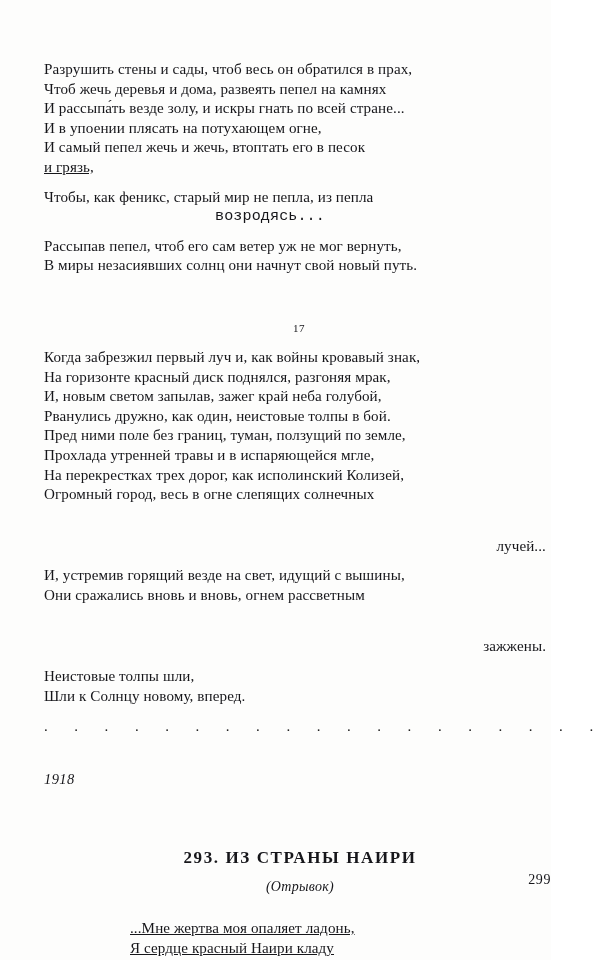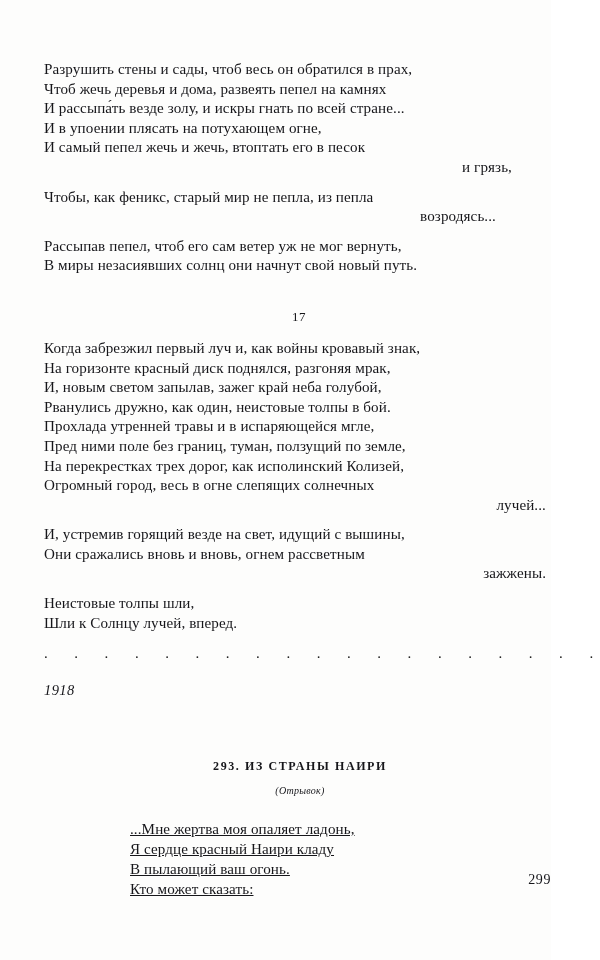--- a/index.html
+++ b/index.html
@@ -31,68 +31,70 @@
   .stanza {
     margin: 0 0 0 0;
   }
   .line {
     font-size: 15.1px;
     line-height: 19.6px;
     white-space: pre;
     letter-spacing: 0.1px;
   }
   .line.indent-right {
-    text-align: right;
     padding-right: 44px;
+    text-decoration: underline;
   }
   .line.indent-right2 {
     text-align: right;
     padding-right: 10px;
+    margin-top: 32px;
   }
   .line.indent-right3 {
-    text-align: right;
+    text-align: center;
     padding-right: 60px;
+    font-family: Liberation Mono, monospace;
   }
   .gap-sm { height: 10px; }
 
   .section-number {
     text-align: center;
-    font-size: 13px;
+    font-size: 11px;
     letter-spacing: 0.4px;
-    margin-top: 33px;
+    margin-top: 46px;
     margin-bottom: 14px;
     padding-right: 2px;
   }
 
   .dotline {
     margin-top: 12px;
     font-size: 15px;
     letter-spacing: 11.4px;
     color: #1b1b1b;
     white-space: pre;
   }
 
   .year {
-    margin-top: 20px;
+    margin-top: 36px;
     font-size: 14.5px;
     font-style: italic;
     letter-spacing: 0.4px;
   }
 
   .poem-title {
     margin-top: 60px;
     text-align: center;
-    font-size: 12px;
+    font-size: 17px;
     font-weight: bold;
     letter-spacing: 1.6px;
   }
   .poem-subtitle {
     margin-top: 11px;
     text-align: center;
-    font-size: 10px;
+    font-size: 14px;
     font-style: italic;
     letter-spacing: 0.3px;
   }
   .excerpt {
     margin-top: 24px;
     padding-left: 86px;
     text-decoration: underline;
   }
   .excerpt .line {
     font-size: 15.1px;
@@ -138,40 +140,40 @@
       <div class="line">В миры незасиявших солнц они начнут свой новый путь.</div>
     </div>
 
     <div class="section-number">17</div>
 
     <div class="stanza">
       <div class="line">Когда забрезжил первый луч и, как войны кровавый знак,</div>
       <div class="line">На горизонте красный диск поднялся, разгоняя мрак,</div>
       <div class="line">И, новым светом запылав, зажег край неба голубой,</div>
       <div class="line">Рванулись дружно, как один, неистовые толпы в бой.</div>
+      <div class="line">Пред ними поле без границ, туман, ползущий по земле,</div>
       <div class="line">Прохлада утренней травы и в испаряющейся мгле,</div>
-      <div class="line">Пред ними поле без границ, туман, ползущий по земле,</div>
       <div class="line">На перекрестках трех дорог, как исполинский Колизей,</div>
       <div class="line">Огромный город, весь в огне слепящих солнечных</div>
       <div class="line indent-right2">лучей...</div>
     </div>
 
     <div class="gap-sm"></div>
 
     <div class="stanza">
       <div class="line">И, устремив горящий везде на свет, идущий с вышины,</div>
       <div class="line">Они сражались вновь и вновь, огнем рассветным</div>
       <div class="line indent-right2">зажжены.</div>
     </div>
 
     <div class="gap-sm"></div>
 
     <div class="stanza">
       <div class="line">Неистовые толпы шли,</div>
-      <div class="line">Шли к Солнцу лучей, вперед.</div>
+      <div class="line">Шли к Солнцу новому, вперед.</div>
     </div>
 
     <div class="dotline">. . . . . . . . . . . . . . . . . . . . . . . . .</div>
 
     <div class="year">1918</div>
 
     <div class="poem-title">293. ИЗ СТРАНЫ НАИРИ</div>
     <div class="poem-subtitle">(Отрывок)</div>
 
     <div class="excerpt">

